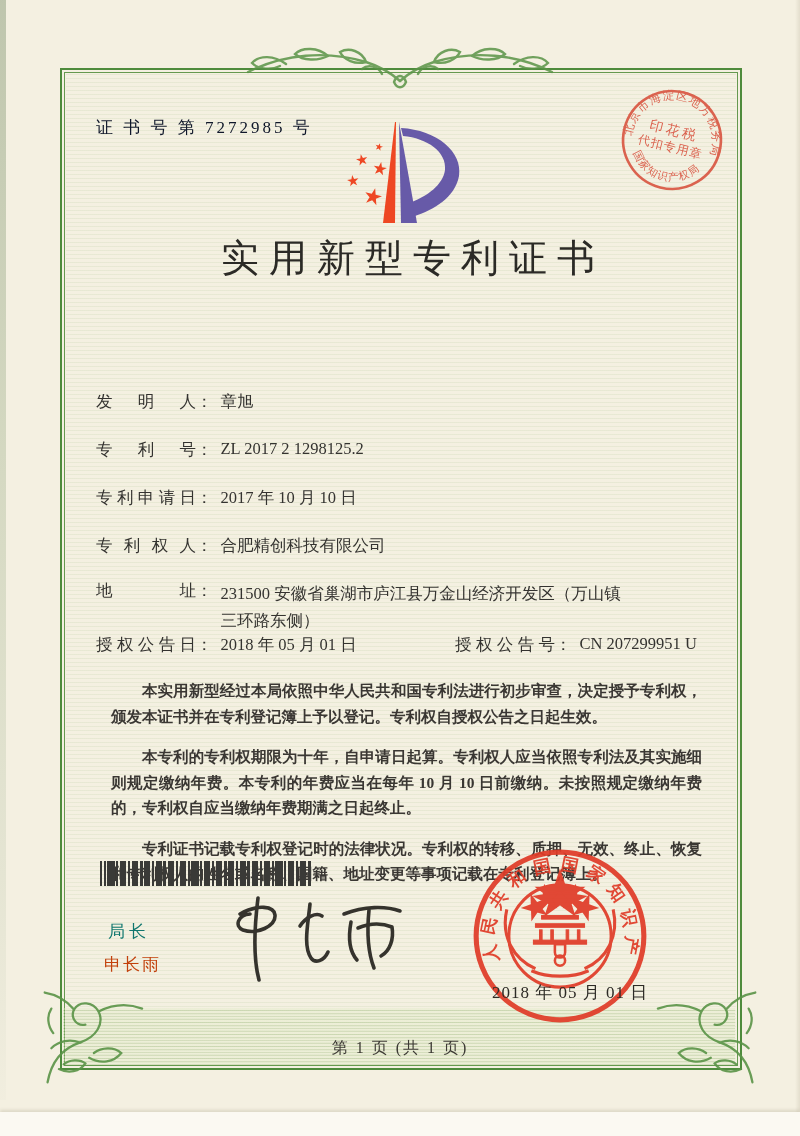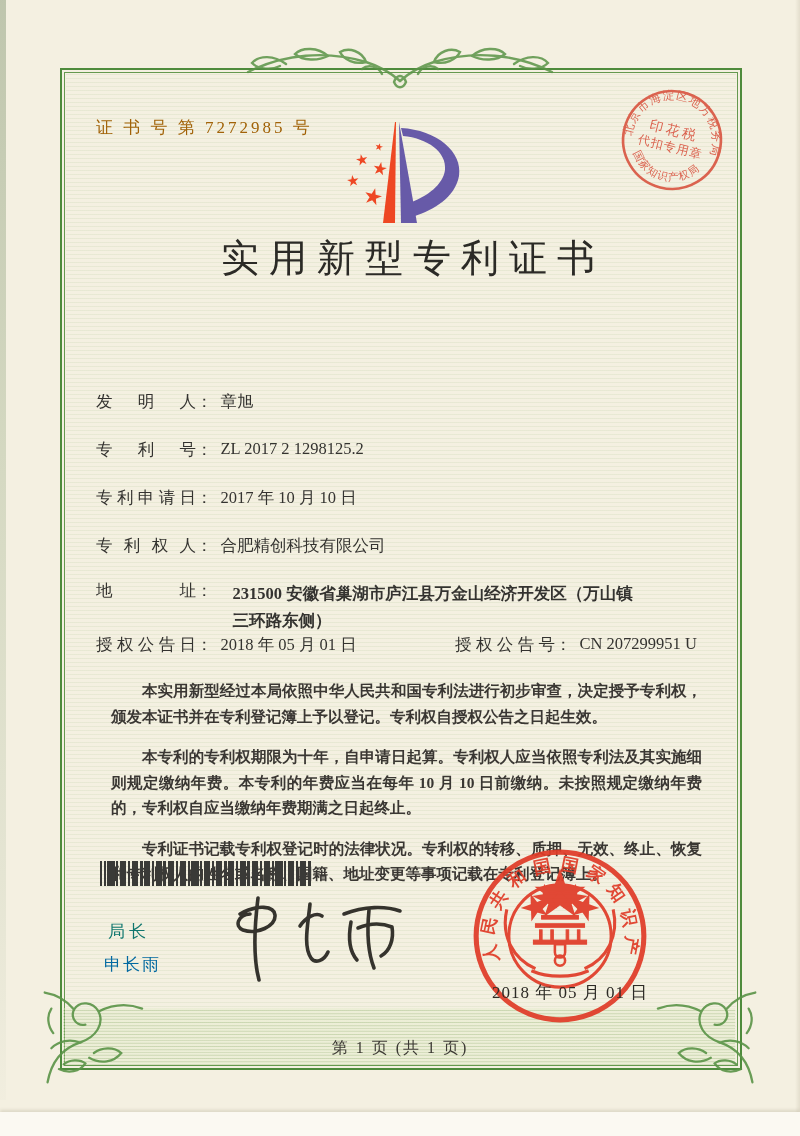--- a/index.html
+++ b/index.html
@@ -15,39 +15,39 @@
   .frame::after{content:"";position:absolute;inset:2px;border:1px solid #65994f;}
   .frame::before{content:"";position:absolute;inset:4px;
     background:repeating-linear-gradient(180deg,rgba(124,164,92,.10) 0 1px,rgba(124,164,92,0) 1px 4px);}
   .band-bottom{position:absolute;left:63px;top:1008px;width:672px;height:57px;
     background:repeating-linear-gradient(0deg,rgba(140,178,104,.30) 0 1px,rgba(224,235,198,.38) 1px 3px);}
   .flourish{position:absolute;width:104px;height:104px;}
   .fl-bl{left:40px;top:984px;transform:scaleY(-1);}
   .fl-br{left:656px;top:984px;transform:scale(-1,-1);}
   .top-flourish{position:absolute;left:244px;top:46px;width:312px;height:50px;}
   
-  .certno{position:absolute;left:96px;top:116px;font-size:17px;letter-spacing:3px;color:#a16207;}
+  .certno{position:absolute;left:96px;top:116px;font-size:17px;letter-spacing:3px;color:#0f172a;}
   .logo{position:absolute;left:325px;top:108px;width:150px;height:120px;}
   .title{position:absolute;left:0;right:0;top:233px;text-align:center;font-size:38px;letter-spacing:10px;color:#2b2a26;font-weight:500;padding-left:26px;}
   .fieldrow{position:absolute;left:96px;font-size:16.5px;color:#343330;white-space:nowrap;}
   .flabel{display:inline-block;width:100px;text-align:justify;text-align-last:justify;vertical-align:top;}
   .fcolon{vertical-align:top;}
   .fvalue{margin-left:8px;vertical-align:top;}
-  .addr-lines{display:inline-block;margin-left:20px;vertical-align:top;line-height:27px;white-space:normal;font-weight:bold;}
+  .addr-lines{display:inline-block;margin-left:8px;vertical-align:top;line-height:27px;white-space:normal;}
   .grant-no{position:absolute;left:359px;top:0;}
   .paras{position:absolute;left:96px;top:663px;width:621px;font-size:15.5px;line-height:25.5px;
     color:#3a3733;text-align:justify;}
   .paras p{margin:15px;text-indent:2em;font-weight:bold;}
   .barcode{position:absolute;left:100px;top:861px;width:212px;height:25px;
     background-image:
       repeating-linear-gradient(90deg,#3a3a37 0 2px,rgba(0,0,0,0) 2px 4px),
       repeating-linear-gradient(90deg,#3a3a37 0 1px,rgba(0,0,0,0) 1px 7px),
       repeating-linear-gradient(90deg,rgba(0,0,0,0) 0 9px,#3a3a37 9px 12px);}
   .director-title{position:absolute;left:108px;top:920px;font-size:17px;letter-spacing:4px;color:#0f766e;}
-  .director-name{position:absolute;left:104px;top:953px;font-size:17px;letter-spacing:2px;color:#0369a1;}
+  .director-name{position:absolute;left:104px;top:953px;font-size:17px;letter-spacing:2px;color:#c2410c;}
   .signature{position:absolute;left:212px;top:892px;width:205px;height:96px;}
   .seal{position:absolute;left:470px;top:846px;width:180px;height:180px;}
   .seal-date{position:absolute;left:492px;top:981px;font-size:17px;letter-spacing:1px;color:#2d2b26;z-index:3;}
   .stamp{position:absolute;left:616px;top:84px;width:112px;height:112px;}
   .footer{position:absolute;left:0;right:0;top:1038px;text-align:center;font-size:16px;letter-spacing:2px;color:#3c3a34;}
 </style>
 </head>
 <body>
 
 <div class="page">

